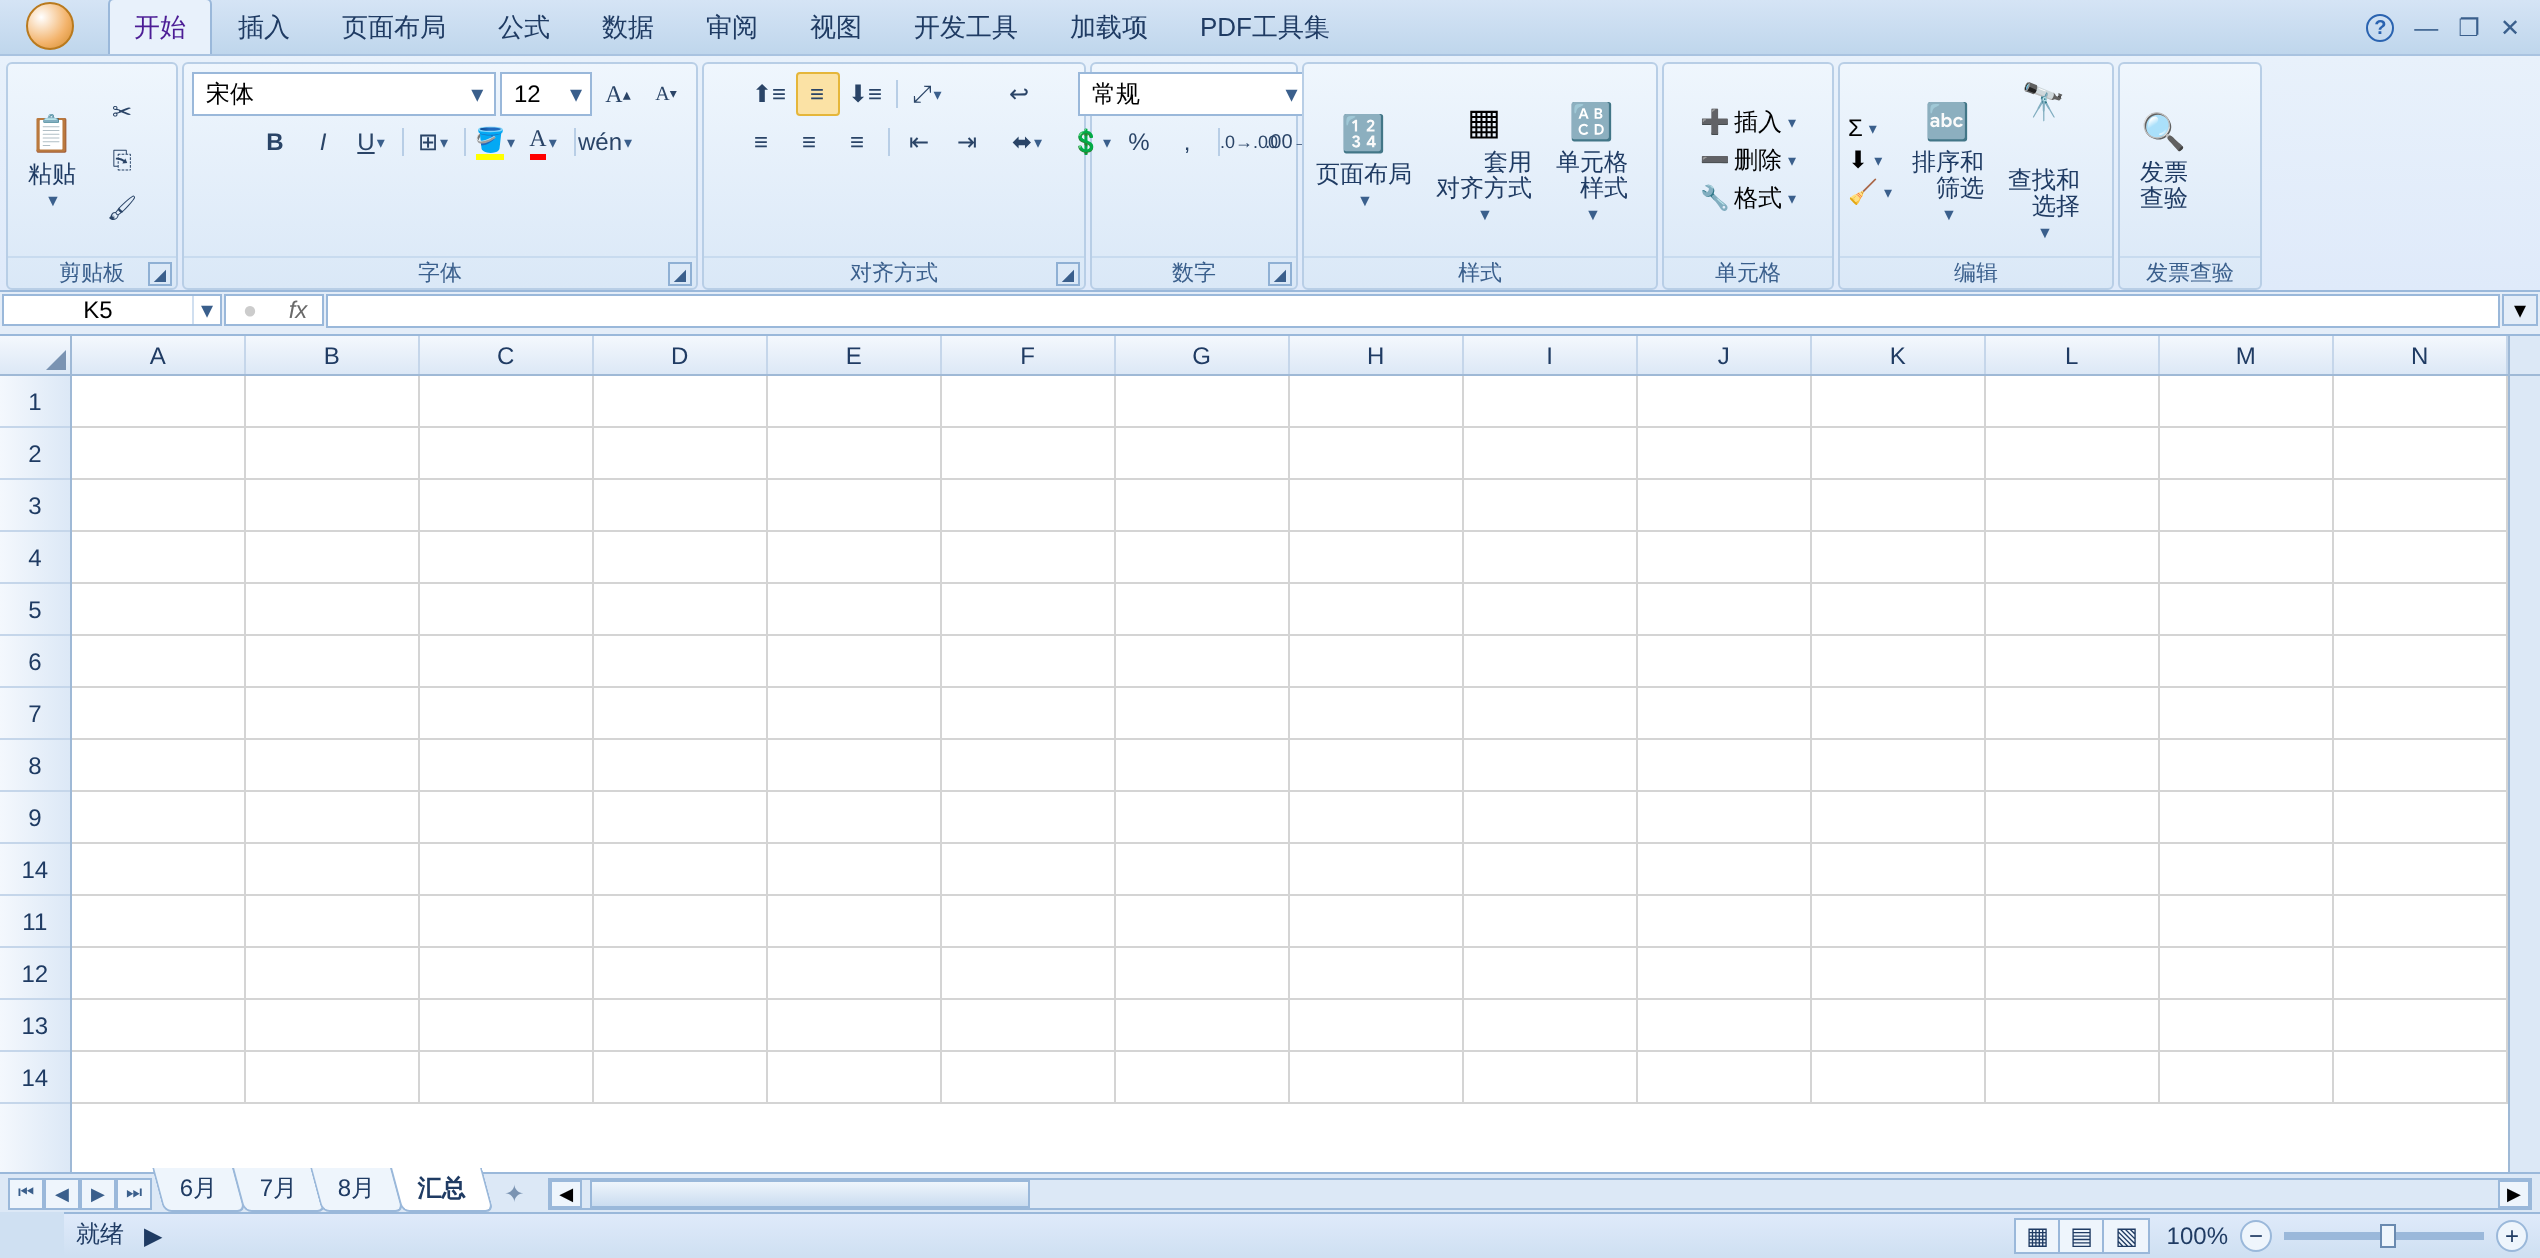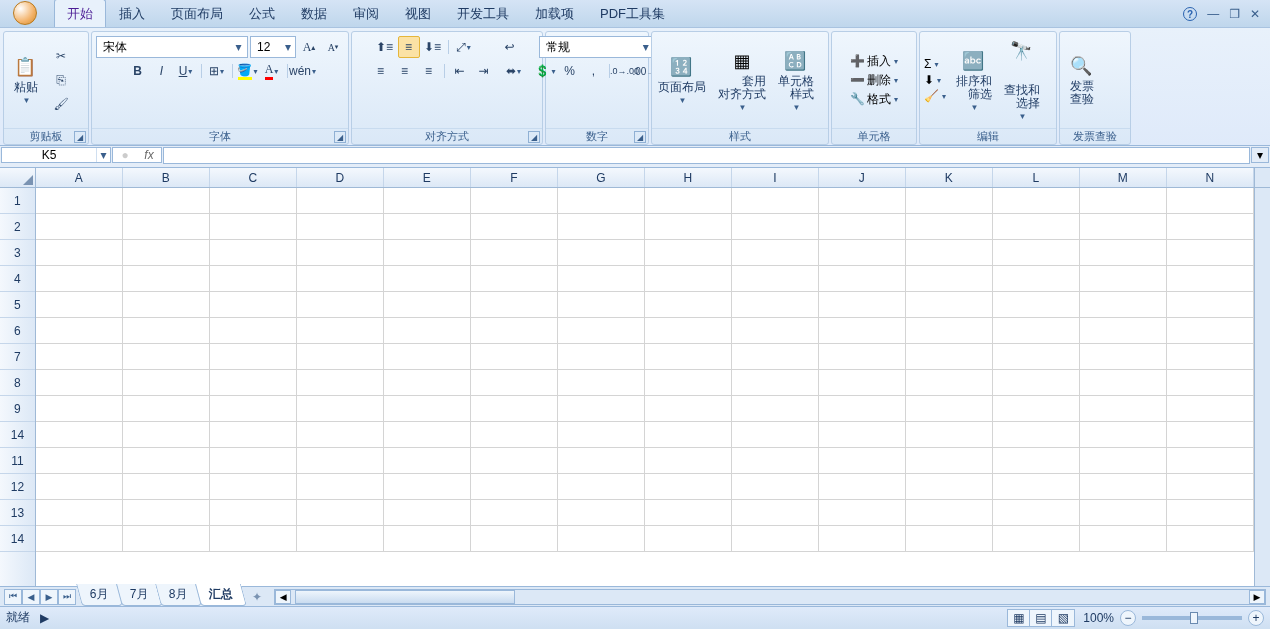--- a/index.html
+++ b/index.html
@@ -64,21 +64,21 @@
 .navbtn { width:18px; height:16px; border:1px solid #9ab8da; background:#eef5fc; display:flex; align-items:center; justify-content:center; font-size:9px; cursor:pointer; color:#3a5f8c;}
 .sheettabs { display:flex; align-items:flex-end; height:100%;}
 .stab { padding:2px 10px; background:#eef5fc; border:1px solid #9ab8da; border-top:none; margin-left:-1px; font-size:12px; color:#1f3b63; cursor:pointer; border-radius:0 0 4px 4px; transform:skewX(15deg);}
 .stab span { display:inline-block; transform:skewX(-15deg);}
 .stab.active { background:#fff; font-weight:bold;}
 .hscroll { flex:1; height:16px; background:#dce8f6; margin:0 4px; border:1px solid #9ab8da; position:relative;}
 .hscroll .thumb { position:absolute; left:20px; width:220px; top:0; bottom:0; background:linear-gradient(#eef5fc,#cadcf0); border:1px solid #9ab8da;}
 .hscroll .sbtn { position:absolute; top:0; bottom:0; width:16px; background:#eef5fc; border:1px solid #9ab8da; display:flex; align-items:center; justify-content:center; font-size:9px;}
 
 
-.status { height:22px; background:linear-gradient(#dfeafa,#cfe0f2); border-top:1px solid #9ab8da; display:flex; align-items:center; padding:0 6px; font-size:12px; color:#1f3b63;}
+.status { height:22px; background:linear-gradient(#dfeafa,#cfe0f2); border-top:1px solid #9ab8da; display:flex; align-items:center; padding:0 6px; font-size:12px; color:#1f3b63;margin-left:32px;}
 .status .spacer { flex:1;}
 .viewbtns { display:flex; border:1px solid #9ab8da;}
 .viewbtn { width:22px; height:16px; border-right:1px solid #9ab8da; background:#eef5fc; display:flex; align-items:center; justify-content:center; cursor:pointer;}
 .viewbtn:last-child { border-right:none;}
 .zoom { display:flex; align-items:center; gap:6px; margin-left:8px;}
 .slider { width:100px; height:4px; background:#9ab8da; position:relative;}
 .slider .sthumb { position:absolute; left:48px; top:-4px; width:8px; height:12px; background:#eef5fc; border:1px solid #6a8ab0;}
 .zbtn { width:16px; height:16px; border:1px solid #9ab8da; border-radius:50%; display:flex; align-items:center; justify-content:center; cursor:pointer; background:#eef5fc;}
 </style>
 </head>

